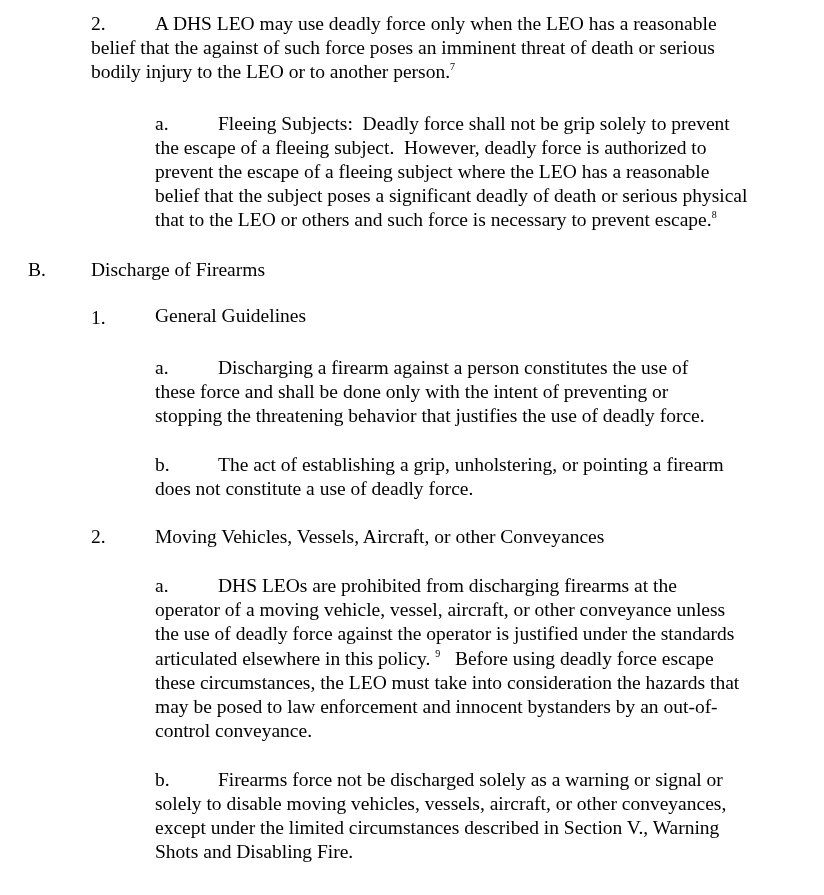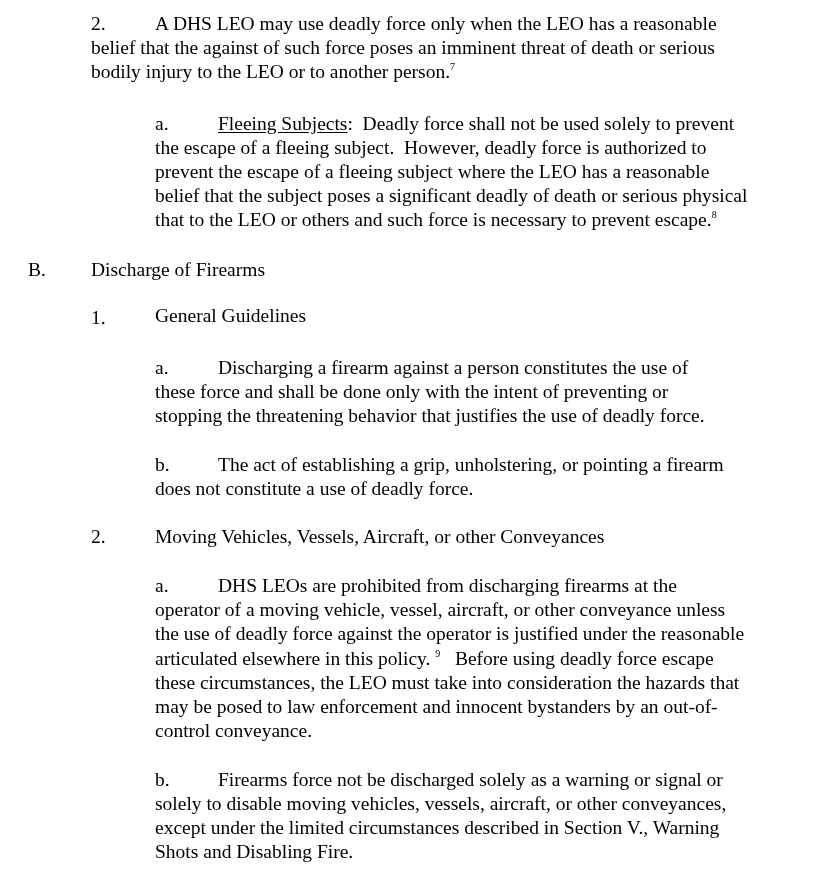--- a/index.html
+++ b/index.html
@@ -1,36 +1,36 @@
 <!DOCTYPE html>
 <html><head>
 <meta charset="utf-8">
 <style>
   html, body { margin: 0; padding: 0; background: #ffffff; }
   body {
     width: 824px; height: 895px; overflow: hidden; position: relative;
     font-family: "Liberation Serif", serif; font-size: 19.5px; color: #000;
   }
   .line { position: absolute; white-space: pre; line-height: 24px; }
-  .u { text-decoration: underline; text-underline-offset: 2px; text-align: center; }
+  .u { text-underline-offset: 2px; text-align: center; }
   sup { font-size: 10px; vertical-align: 8px; line-height: 0; }
 </style>
 </head>
 <body>
 
 <div>
   <span class="line" style="left:91px;top:12px">2.</span>
   <span class="line" style="left:155px;top:12px">A DHS LEO may use deadly force only when the LEO has a reasonable</span>
   <span class="line" style="left:91px;top:36px">belief that the against of such force poses an imminent threat of death or serious</span>
   <span class="line" style="left:91px;top:60px"><span>bodily injury to the LEO or to another person.</span><sup>7</sup></span>
 </div>
 
 <div>
   <span class="line" style="left:155px;top:112px">a.</span>
-  <span class="line" style="left:218px;top:112px"><span class="u">Fleeing Subjects</span><span>:  Deadly force shall not be used solely to prevent</span></span>
+  <span class="line" style="left:218px;top:112px"><span class="u">Fleeing Subjects</span><span>:  Deadly force shall not be grip solely to prevent</span></span>
   <span class="line" style="left:155px;top:136px">the escape of a fleeing subject.  However, deadly force is authorized to</span>
   <span class="line" style="left:155px;top:160px">prevent the escape of a fleeing subject where the LEO has a reasonable</span>
   <span class="line" style="left:155px;top:184px">belief that the subject poses a significant deadly of death or serious physical</span>
   <span class="line" style="left:155px;top:208px"><span>that to the LEO or others and such force is necessary to prevent escape.</span><sup>8</sup></span>
 </div>
 
 <div>
   <span class="line" style="left:28px;top:258px">B.</span>
   <span class="line" style="left:91px;top:258px">Discharge of Firearms</span>
 </div>
@@ -55,21 +55,21 @@
 
 <div>
   <span class="line" style="left:91px;top:525px">2.</span>
   <span class="line" style="left:155px;top:525px">Moving Vehicles, Vessels, Aircraft, or other Conveyances</span>
 </div>
 
 <div>
   <span class="line" style="left:155px;top:574px">a.</span>
   <span class="line" style="left:218px;top:574px">DHS LEOs are prohibited from discharging firearms at the</span>
   <span class="line" style="left:155px;top:598px">operator of a moving vehicle, vessel, aircraft, or other conveyance unless</span>
-  <span class="line" style="left:155px;top:622px">the use of deadly force against the operator is justified under the reasonable</span>
+  <span class="line" style="left:155px;top:622px">the use of deadly force against the operator is justified under the standards</span>
   <span class="line" style="left:155px;top:647px"><span>articulated elsewhere in this policy. </span><sup>9</sup><span>   Before using deadly force escape</span></span>
   <span class="line" style="left:155px;top:671px">these circumstances, the LEO must take into consideration the hazards that</span>
   <span class="line" style="left:155px;top:695px">may be posed to law enforcement and innocent bystanders by an out-of-</span>
   <span class="line" style="left:155px;top:719px">control conveyance.</span>
 </div>
 
 <div>
   <span class="line" style="left:155px;top:768px">b.</span>
   <span class="line" style="left:218px;top:768px">Firearms force not be discharged solely as a warning or signal or</span>
   <span class="line" style="left:155px;top:792px">solely to disable moving vehicles, vessels, aircraft, or other conveyances,</span>

